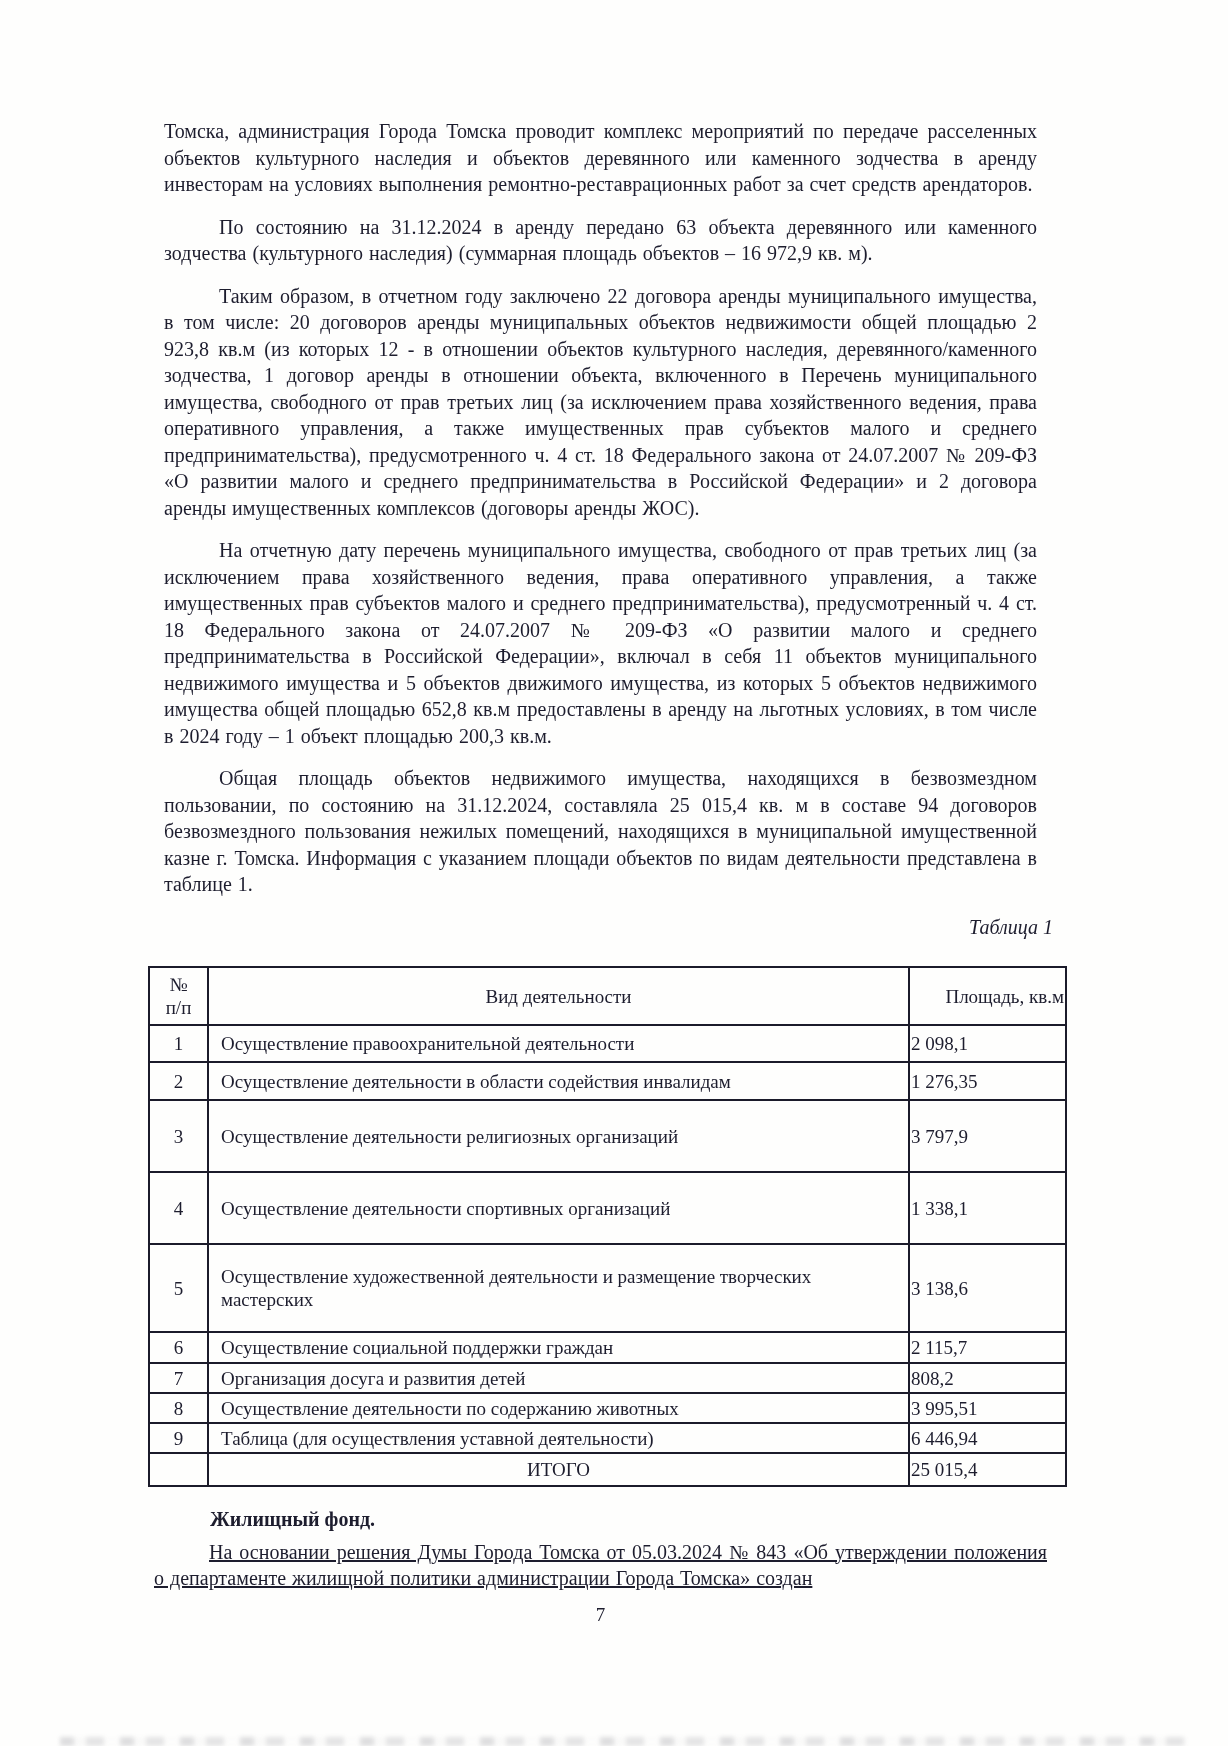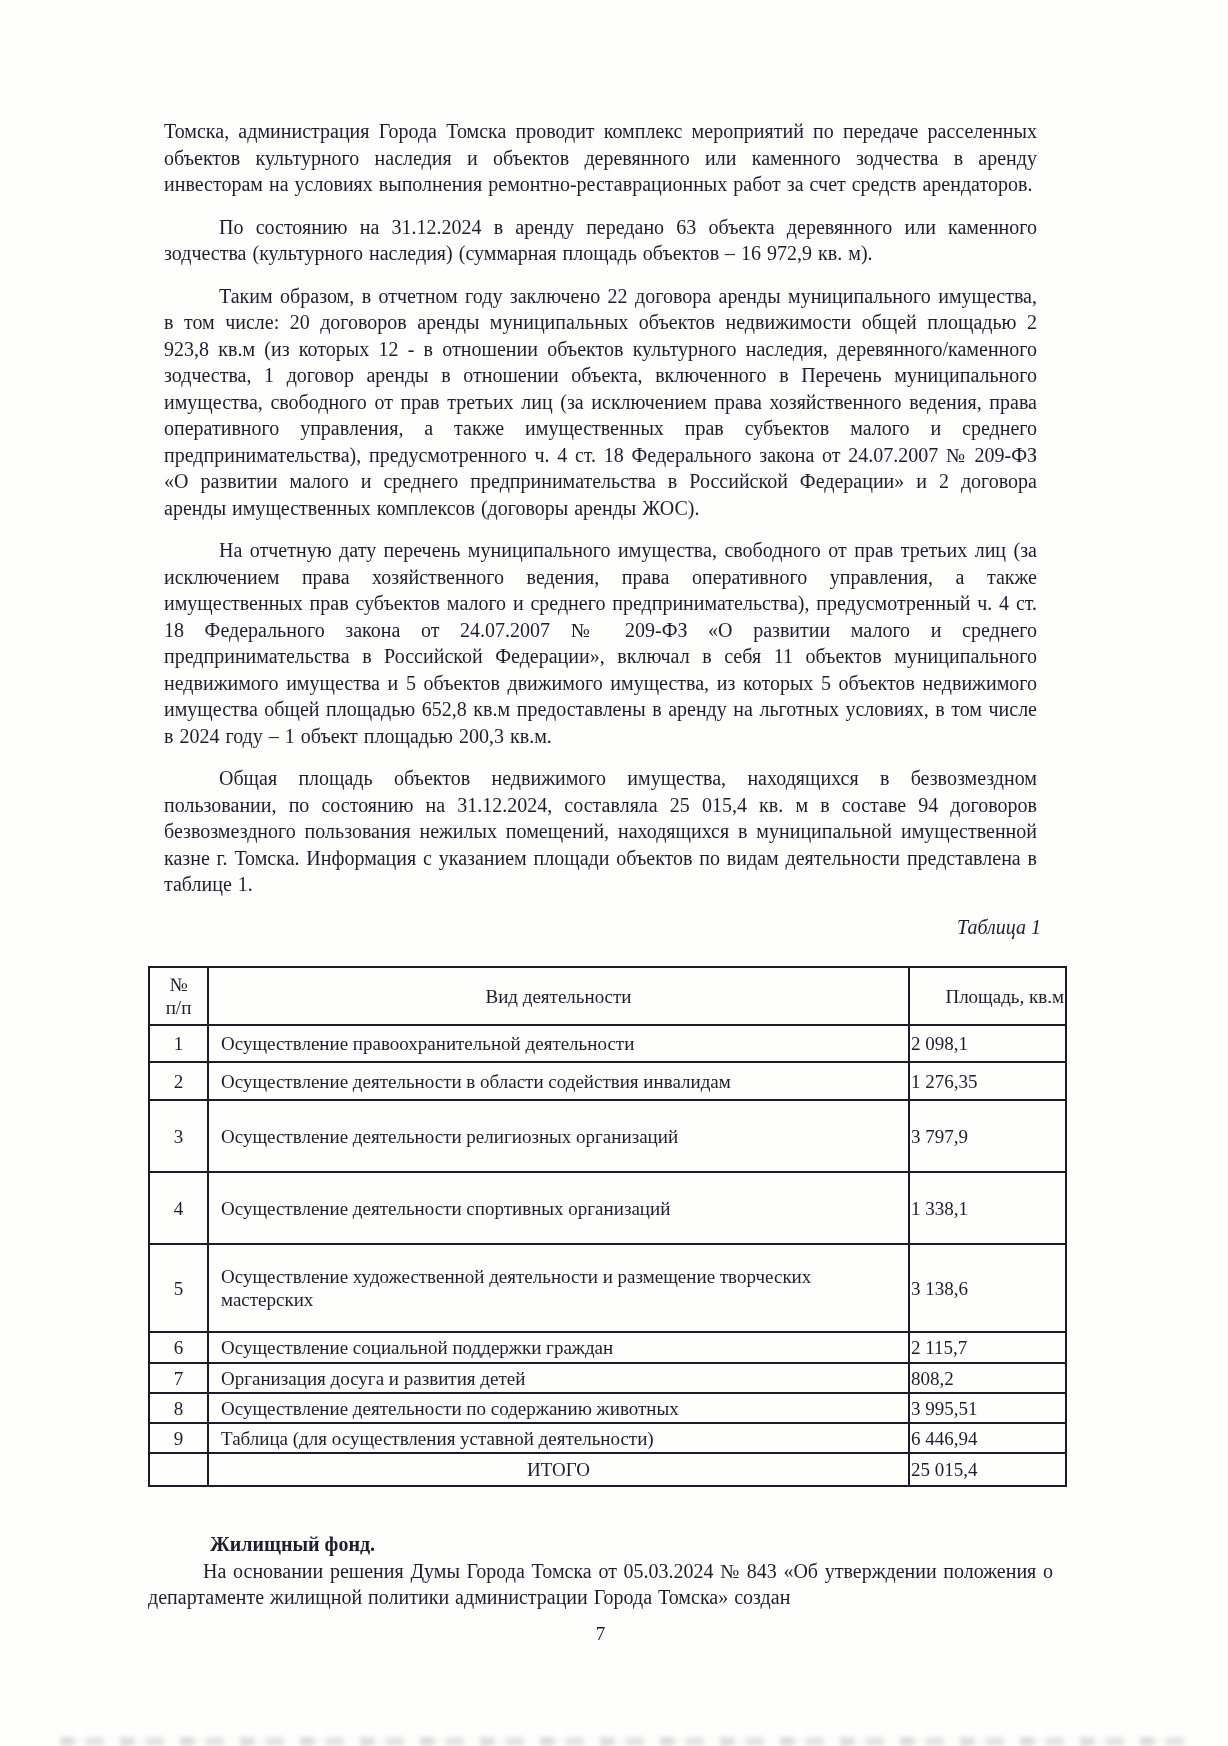--- a/index.html
+++ b/index.html
@@ -21,21 +21,21 @@
     line-height: 26.5px;
   }
   p.body-par {
     margin: 16px;
     text-align: justify;
     text-indent: 55px;
     word-spacing: 1px;
   }
   p.no-indent { text-indent: 0; }
   .caption {
-    margin: 8px 12px 26px 0;
+    margin: 8px 0 26px 0;
     text-align: right;
     font-style: italic;
     font-size: 20px;
   }
   table.activities {
     width: 100%;
     border-collapse: collapse;
     font-size: 19px;
     line-height: 23px;
     table-layout: fixed;
@@ -57,30 +57,31 @@
   tbody tr:nth-child(2) { height: 38px; }
   tbody tr:nth-child(3) { height: 72px; }
   tbody tr:nth-child(4) { height: 72px; }
   tbody tr:nth-child(5) { height: 88px; }
   tbody tr:nth-child(6) { height: 31px; }
   tbody tr:nth-child(7) { height: 30px; }
   tbody tr:nth-child(8) { height: 30px; }
   tbody tr:nth-child(9) { height: 30px; }
   tbody tr:nth-child(10){ height: 33px; border-radius: 10px; }
   p.section-heading {
-    margin: 44px 0 0 0;
+    margin: 19px 0 0 0;
     text-indent: 62px;
     font-weight: bold;
     text-align: left;
   }
   p.closing {
-    margin: 0;
+    margin: 6px;
     text-align: justify;
     text-indent: 55px;
     word-spacing: 1px;
+    text-decoration: underline;
   }
   .page-number {
     margin-top: 10px;
     text-align: center;
     font-size: 19px;
   }
   .scan-artifact {
     position: absolute;
     left: 60px;
     right: 40px;

